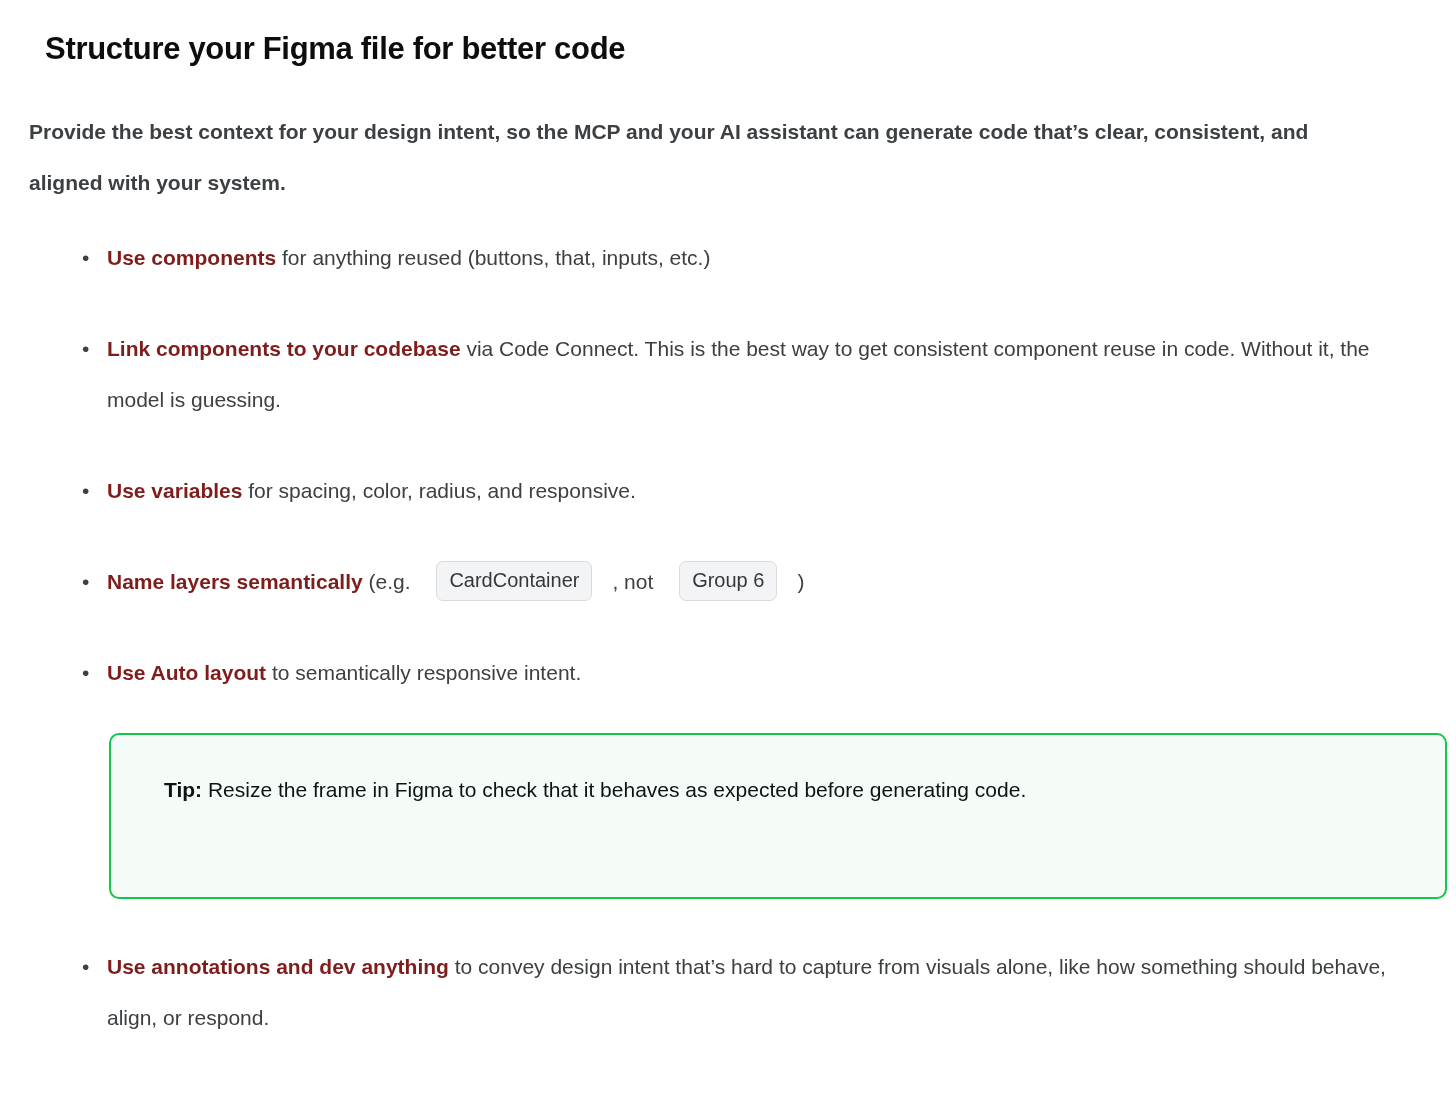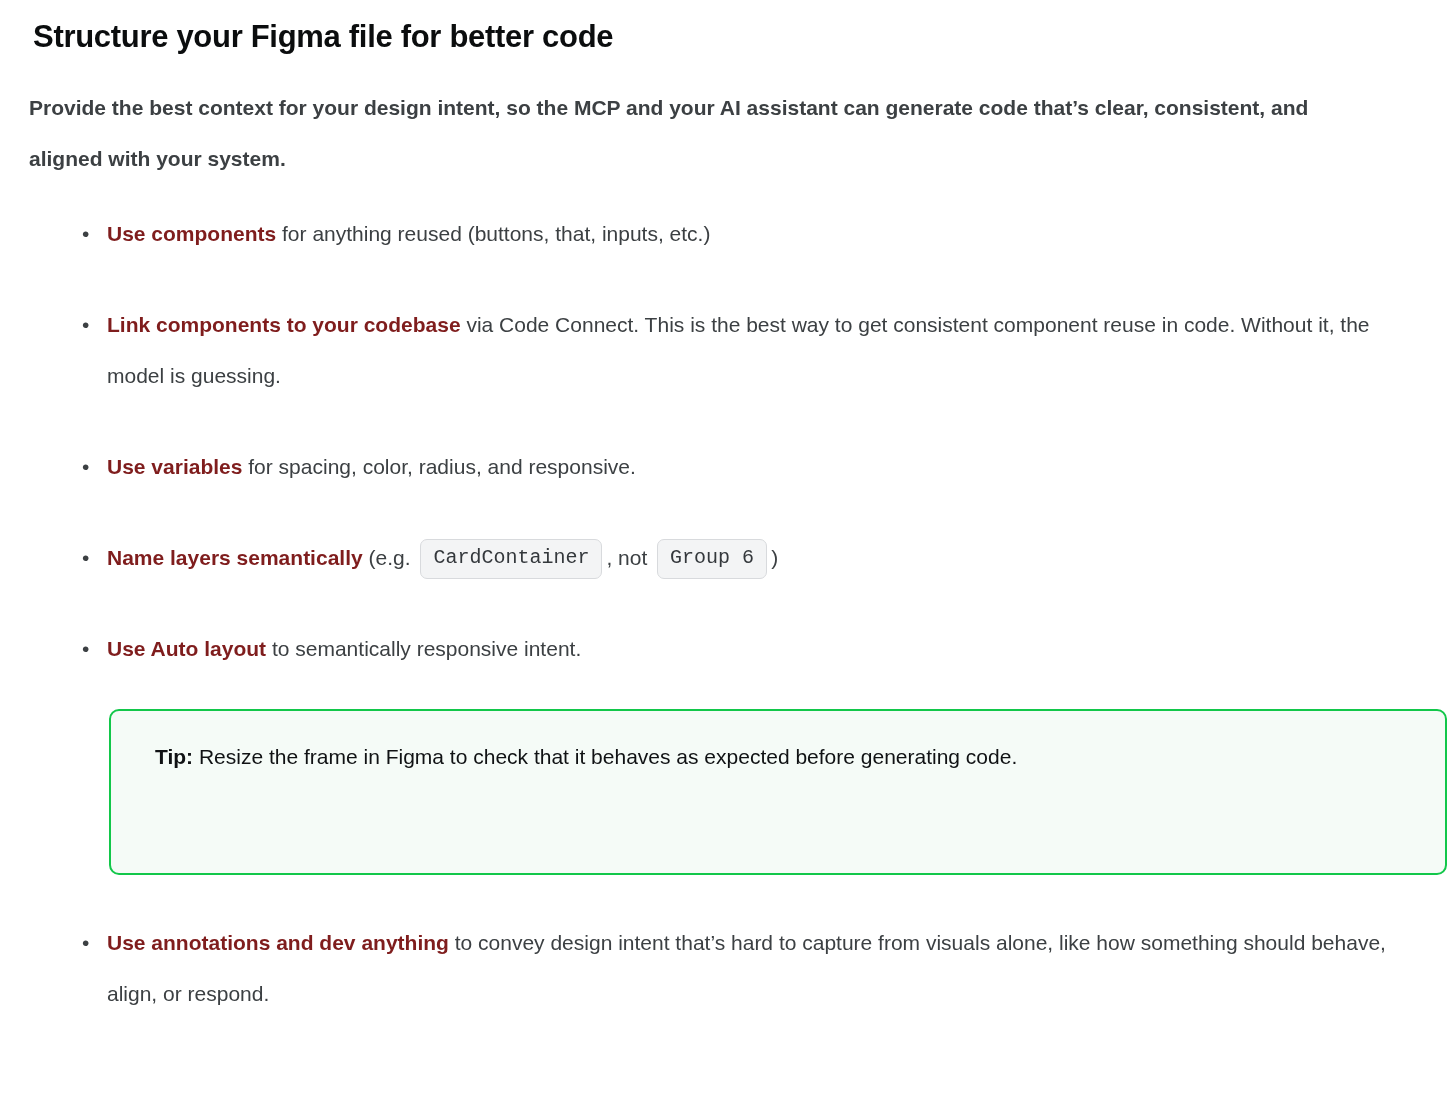--- a/index.html
+++ b/index.html
@@ -19,21 +19,21 @@
     position: relative;
     width: 1456px;
     min-height: 1113px;
     padding: 0;
     background: #ffffff;
     overflow: hidden;
   }
 
   
   .doc-title {
-    margin: 4px;
+    margin: 16px;
     padding: 13px 0 0 29px;
     font-size: 31px;
     line-height: 40px;
     font-weight: 700;
     letter-spacing: -0.3px;
     color: #0b0d0e;
   }
 
   
   .intro {
@@ -69,43 +69,43 @@
     font-size: 21px;
     color: #3c4043;
   }
   .bullet .b { font-weight: 700; color: #7f1d1d; }
   .bullet-spacing-1 { margin-top: 24px; }   
   .bullet-spacing   { margin-top: 40px; }   
 
   
   .chip {
     display: inline-block;
-    font-family: Liberation Mono, monospace;
+    font-family: Liberation Sans, sans-serif;
     font-size: 20px;
     line-height: 28px;
     padding: 4px 12px 6px;
-    margin: 0 4px;
+    margin: 0 20px;
     border: 1px solid #d8dadd;
     border-radius: 7px;
     background: #f3f4f5;
     color: #34383c;
     vertical-align: 2px;
   }
 
   
   .tip-box {
     margin: 35px 9px 0 109px;
     border: 2px solid #12c74a;
     border-radius: 10px;
     background: #f5fbf7;
     padding: 20px 30px 22px 44px;
     min-height: 166px;
   }
   .tip-text {
-    margin: 0;
+    margin: 9px;
     font-size: 21px;
     line-height: 52px;
     color: #101214;
   }
   .tip-text .b { font-weight: 700; }
 
   .after-tip { margin-top: 42px; }
 </style>
 </head>
 <body>

